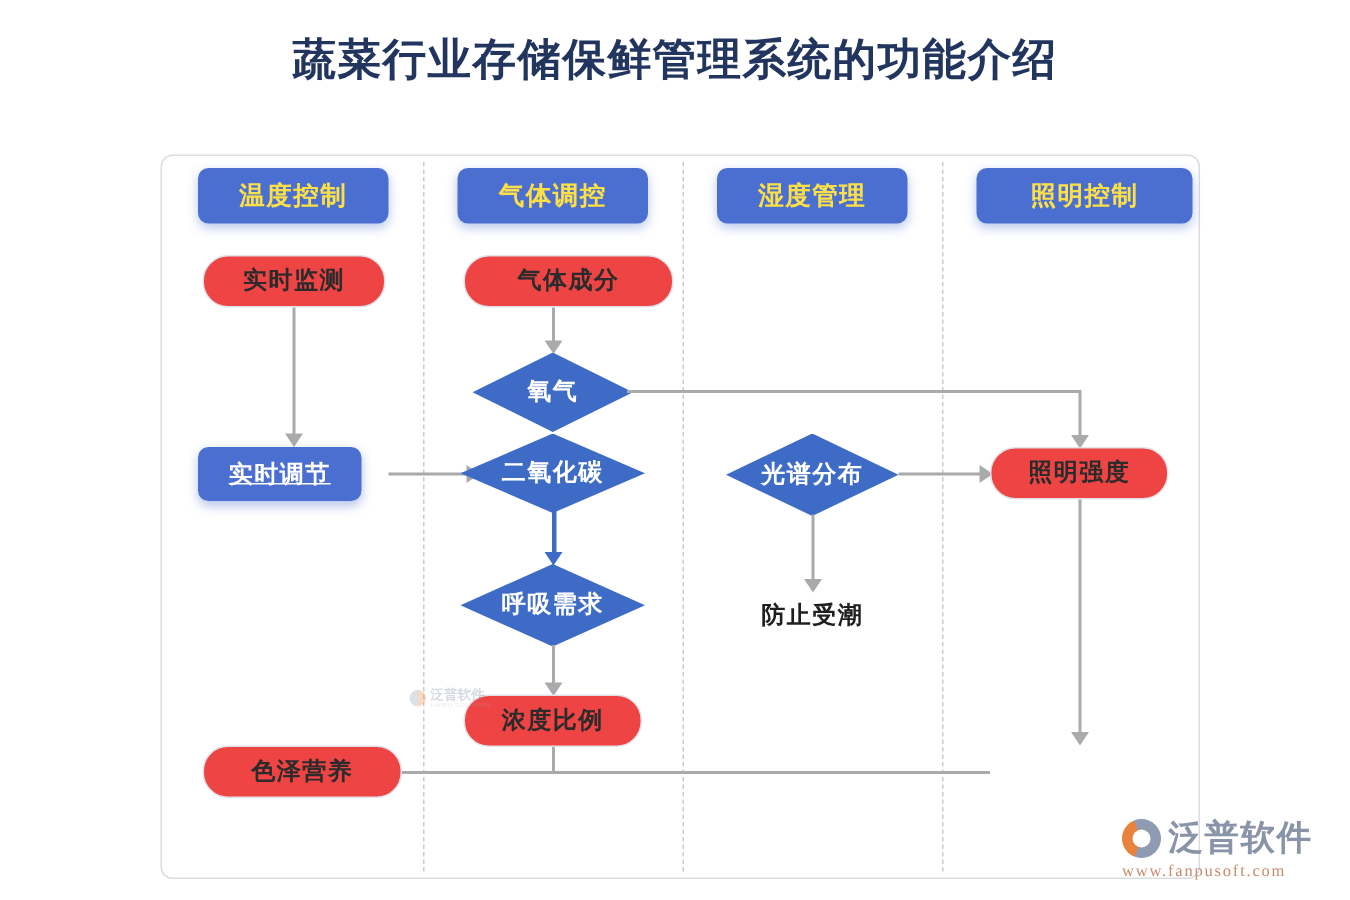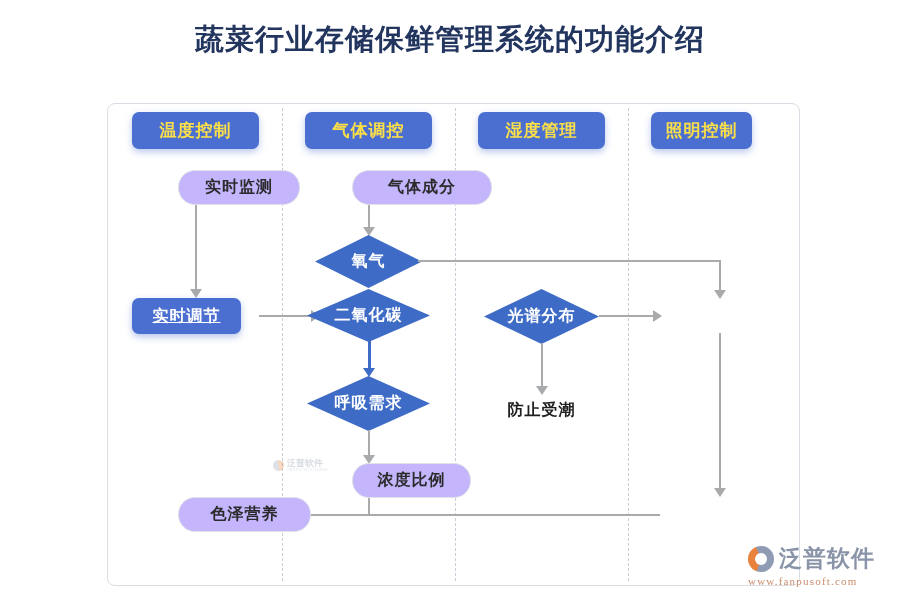--- a/index.html
+++ b/index.html
@@ -27,21 +27,21 @@
     position:absolute;box-sizing:border-box;
     display:flex;align-items:center;justify-content:center;
     font-size:16px;font-weight:bold;white-space:nowrap;letter-spacing:1px;
   }
   .node.header{
     background:#4a6fd0;color:#fde047;border-radius:7px;
     box-shadow:0 3px 7px rgba(74,111,208,.38);
     font-size:17px;
   }
   .node.gray{
-    background:#c4b5fd;color:#2b2b2b;border:1px solid #dfe2e7;border-radius:17px;margin-left:43px;
+    background:#ef4444;color:#2b2b2b;border:1px solid #dfe2e7;border-radius:17px;
   }
   .node.blue{
     background:#4a6fd0;color:#ffffff;border-radius:7px;
     box-shadow:0 3px 7px rgba(74,111,208,.40);
   }
   .node.plain{
     background:transparent;color:#1f1f1f;
   }
   .diamond{
     position:absolute;
@@ -112,21 +112,21 @@
 
   <div class="node header" style="left:24px;top:8px;width:127px;height:37px;">
     <span>温度控制</span>
   </div>
   <div class="node header" style="left:197px;top:8px;width:127px;height:37px;">
     <span>气体调控</span>
   </div>
   <div class="node header" style="left:370px;top:8px;width:127px;height:37px;">
     <span>湿度管理</span>
   </div>
-  <div class="node header" style="left:543px;top:8px;width:101px;height:37px;">
+  <div class="node header" style="left:543px;top:8px;width:144px;height:37px;">
     <span>照明控制</span>
   </div>
 
   <div class="node gray" style="left:27px;top:66px;width:122px;height:35px;">
     <span>实时监测</span>
   </div>
 
   <div class="conn v" style="left:87px;top:101px;height:85px;"></div>
   <div class="arrow down" style="left:82px;top:185px;"></div>
 
@@ -183,20 +183,23 @@
     <span>防止受潮</span>
   </div>
 
   <div class="conn h" style="left:491px;top:211px;width:55px;"></div>
   <div class="arrow right" style="left:545px;top:206px;"></div>
 
   <div class="conn h" style="left:310px;top:156px;width:302px;"></div>
   <div class="conn v" style="left:611px;top:156px;height:31px;"></div>
   <div class="arrow down" style="left:606px;top:186px;"></div>
 
+  <div class="node gray" style="left:552px;top:194px;width:119px;height:35px;">
+    <span>照明强度</span>
+  </div>
 
   <div class="conn v" style="left:611px;top:229px;height:156px;"></div>
   <div class="arrow down" style="left:606px;top:384px;"></div>
 
 
   <div class="conn h" style="left:154px;top:410px;width:398px;"></div>
   <div class="arrow left" style="left:148px;top:405px;"></div>
 
   <div class="node gray" style="left:27px;top:393px;width:133px;height:35px;align-items:center;">
     <span>色泽营养</span>

